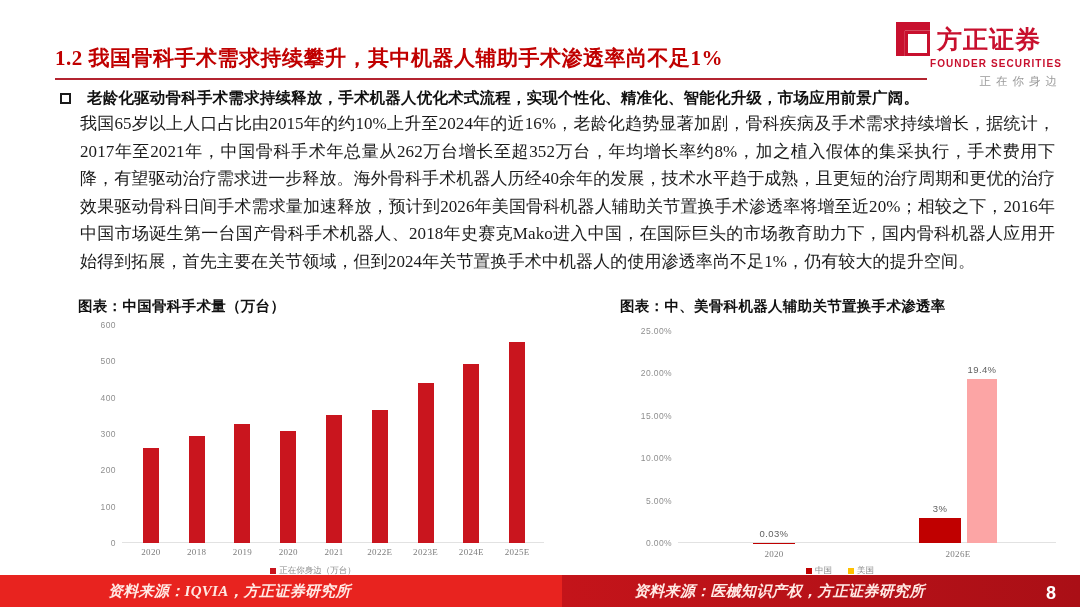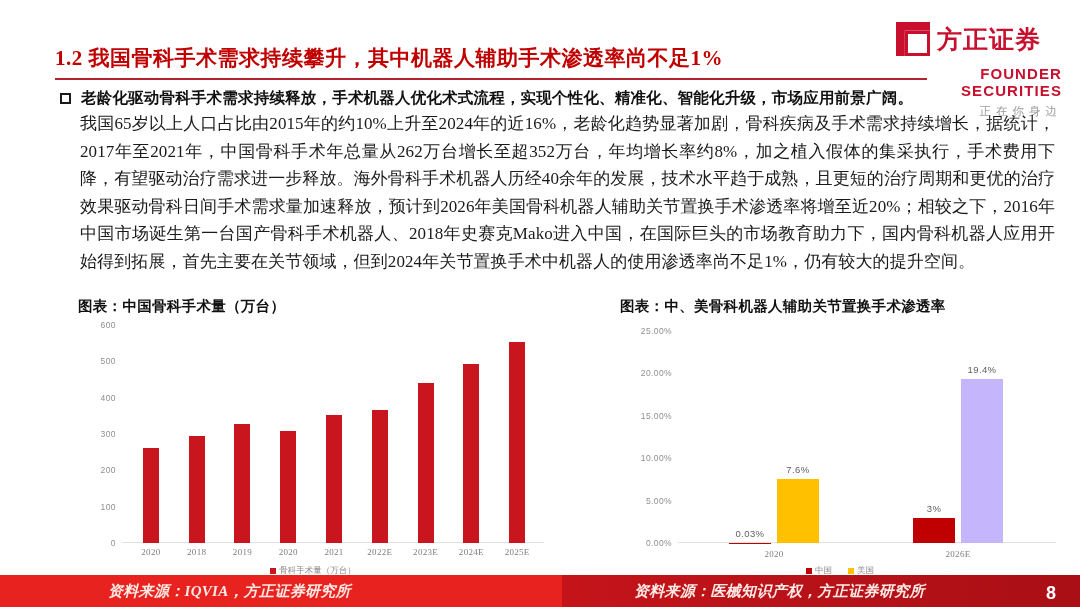--- a/index.html
+++ b/index.html
@@ -48,25 +48,25 @@
   .logo-cn {
     font-family: "Liberation Sans", sans-serif;
     font-weight: bold;
     font-size: 25px;
     color: #c8102e;
     letter-spacing: 1px;
     line-height: 1;
   }
   .logo-en {
     font-family: "Liberation Sans", sans-serif;
-    font-size: 15px;
+    font-size: 10px;
     font-weight: bold;
     color: #c8102e;
     letter-spacing: 1.1px;
-    margin-top: 9px;
+    margin-top: 2px;
     text-align: right;
     padding-right: 2px;
   }
   .logo-tag {
     font-family: "Liberation Sans", sans-serif;
     font-size: 11.5px;
     color: #9a9a9a;
     letter-spacing: 5px;
     margin-top: 5px;
     text-align: right;
@@ -90,21 +90,21 @@
     background: #b32430;
   }
 
   
   .lead-row {
     position: absolute;
     left: 60px; top: 88px;
     width: 1000px;
     display: flex;
     align-items: flex-start;
-    gap: 10px;
+    gap: 16px;
   }
   .lead-box {
     width: 11px; height: 11px;
     border: 2px solid #1a1a1a;
     flex: 0 0 auto;
     margin-top: 5px;
   }
   .lead-text {
     font-size: 15.5px;
     font-weight: bold;
@@ -323,21 +323,21 @@
         <div class="xlabel">2020</div>
         <div class="xlabel">2021</div>
         <div class="xlabel">2022E</div>
         <div class="xlabel">2023E</div>
         <div class="xlabel">2024E</div>
         <div class="xlabel">2025E</div>
       </div>
     <div class="legend" id="lg-left" style="top:268px;">
         <div class="legend-item">
           <span class="legend-swatch" style="background: rgb(201, 21, 30);"></span>
-          <span>骨科手术量（万台）</span>
+          <span>正在你身边（万台）</span>
         </div>
       </div>
   </div>
 
   <div class="chart-right">
     <div class="chart-title">图表：中、美骨科机器人辅助关节置换手术渗透率</div>
     <div class="plot" id="plot-right" style="top:34px;height:212px;">
       <div class="ylabels ylabel-wide" id="yl-right" style="width:58px;">
           <div class="ylabel" style="top: 100%;">0.00%</div>
           <div class="ylabel" style="top: 80%;">5.00%</div>
@@ -345,29 +345,26 @@
           <div class="ylabel" style="top: 40%;">15.00%</div>
           <div class="ylabel" style="top: 20%;">20.00%</div>
           <div class="ylabel" style="top: 0%;">25.00%</div>
         </div>
       <div class="axis-base" style="left:58px;right:4px;bottom:0;"></div>
       <div class="bars" id="bars-right" style="left:62px;right:10px;top:0;bottom:0;">
           <div class="bar-slot" style="gap: 6px;">
             <div class="bar" style="background: rgb(192, 0, 0); width: 42px; height: 0.12%;">
               <span class="bar-dlabel">0.03%</span>
             </div>
-            <div class="bar" style="background: rgb(255, 192, 0); width: 42px; height: 30.4%;">
-              <span class="bar-dlabel">7.6%</span>
-            </div>
           </div>
           <div class="bar-slot" style="gap: 6px;">
             <div class="bar" style="background: rgb(192, 0, 0); width: 42px; height: 12%;">
               <span class="bar-dlabel">3%</span>
             </div>
-            <div class="bar" style="background: #c4b5fd; width: 42px; height: 77.6%;">
+            <div class="bar" style="background: #fca5a5; width: 30px; height: 77.6%;">
               <span class="bar-dlabel">19.4%</span>
             </div>
           </div>
         </div>
     </div>
     <div class="xlabels" id="xl-right" style="left:62px;right:10px;top:252px;">
         <div class="xlabel">2020</div>
         <div class="xlabel">2026E</div>
       </div>
     <div class="legend" id="lg-right" style="top:268px;">

